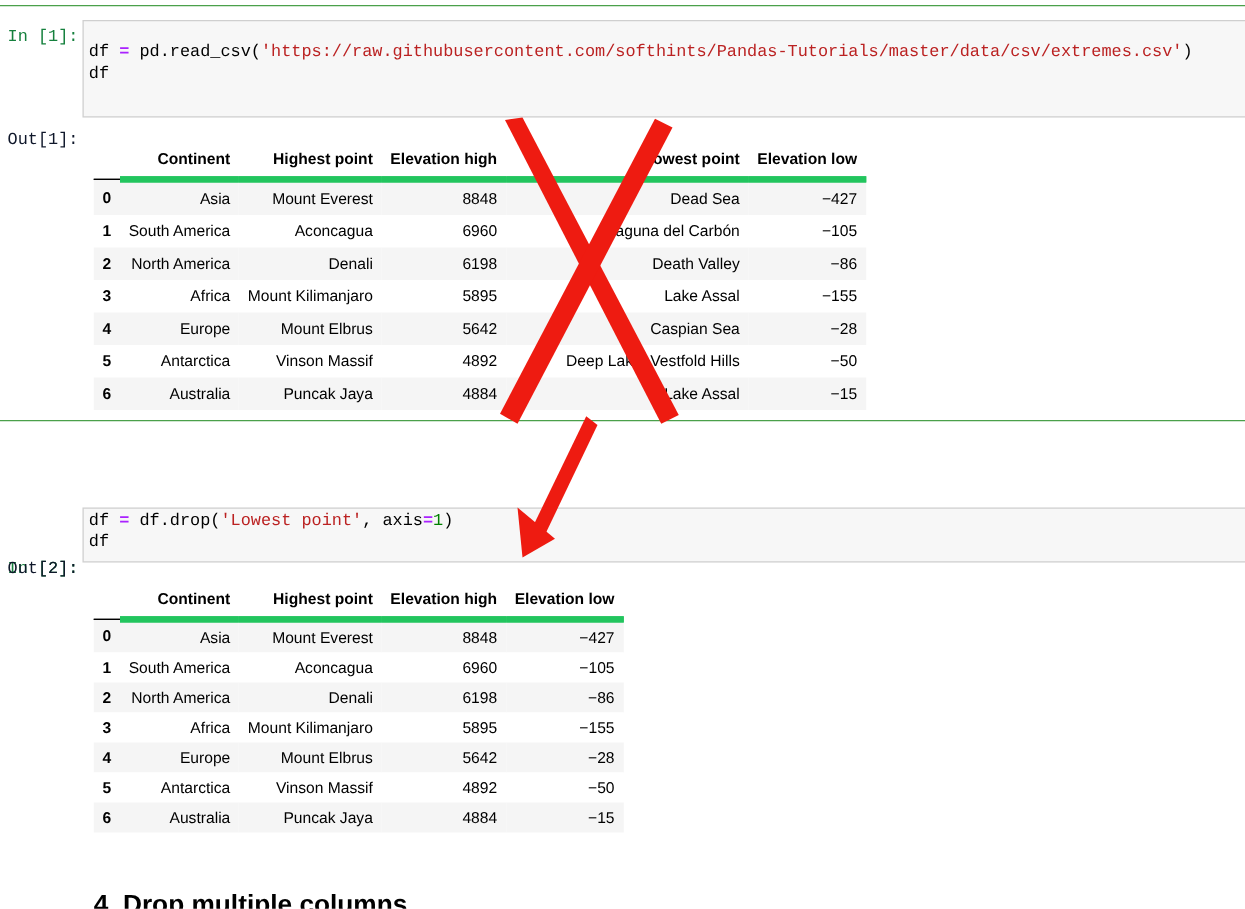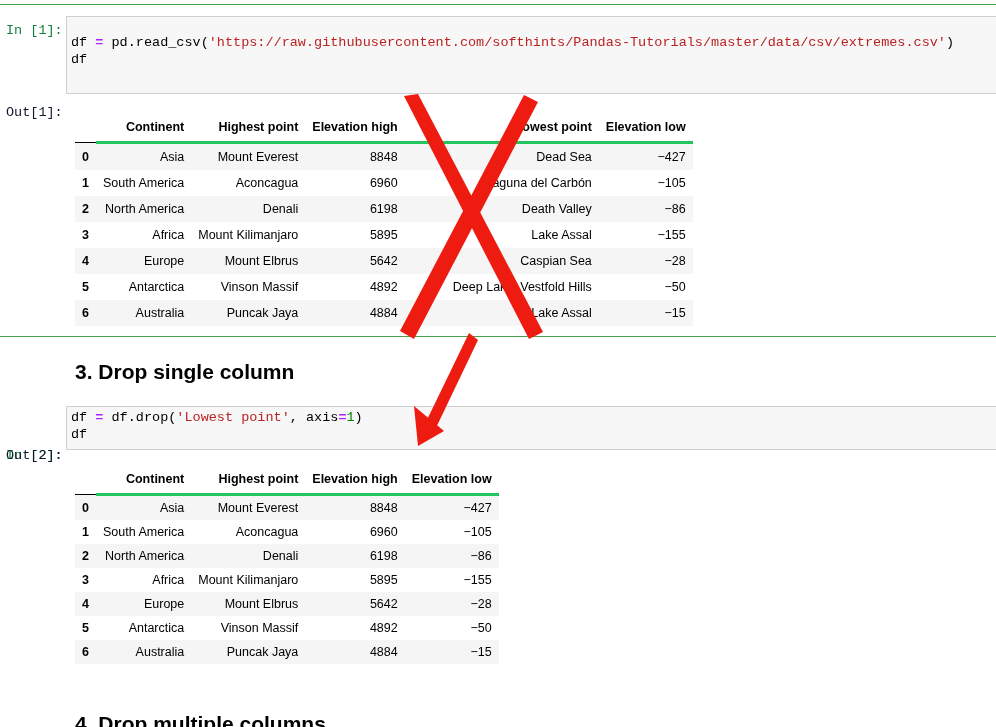--- a/index.html
+++ b/index.html
@@ -76,21 +76,21 @@
     border-collapse: collapse;
     font-family: "Liberation Sans", "DejaVu Sans", sans-serif;
     font-size: 12.5px;
     color: #000000;
     border: none;
   }
   table.dataframe thead th {
     text-align: right;
     font-weight: bold;
     padding: 4px 7px 7px 7px;
-    border-bottom: 3px solid #22c55e;
+    border-bottom: 5px solid #22c55e;
     white-space: nowrap;
     vertical-align: bottom;
   }
   table.dataframe thead th.idx { border-bottom: 1px solid #000000; }
   table.dataframe tbody th {
     text-align: left;
     font-weight: bold;
     padding: 5px 7px;
     white-space: nowrap;
   }
@@ -199,21 +199,20 @@
             <td>4884</td>
             <td>Lake Assal</td>
             <td>−15</td>
           </tr>
       </tbody>
     </table>
   </div>
 
   <div class="sep-green" style="top:336px;"></div>
 
-  <div class="md-h h3" style="left:75px; top:360px;">3. Drop single column</div>
 
   <div class="prompt prompt-in" style="left:6px; top:412px;margin-top:36px;">In [2]:</div>
 
   <div class="code-cell" style="left:66px; top:406px; width:932px; height:44px;">
     <div class="code-line" style="margin-top:2px; padding-left:0;"><span class="hl" style="padding-left:4px; padding-right:2px;"><span class="tok-plain">df </span><span class="tok-op">=</span><span class="tok-plain"> df.drop(</span><span class="tok-str">'Lowest point'</span><span class="tok-plain">, axis</span><span class="tok-op">=</span><span class="tok-num">1</span><span class="tok-plain">)</span></span></div>
     <div class="code-line" style="padding-left:0;"><span class="hl" style="padding-left:4px; padding-right:2px;">df</span></div>
   </div>
 
   <div class="prompt prompt-out" style="left:6px; top:448px;">Out[2]:</div>
 

